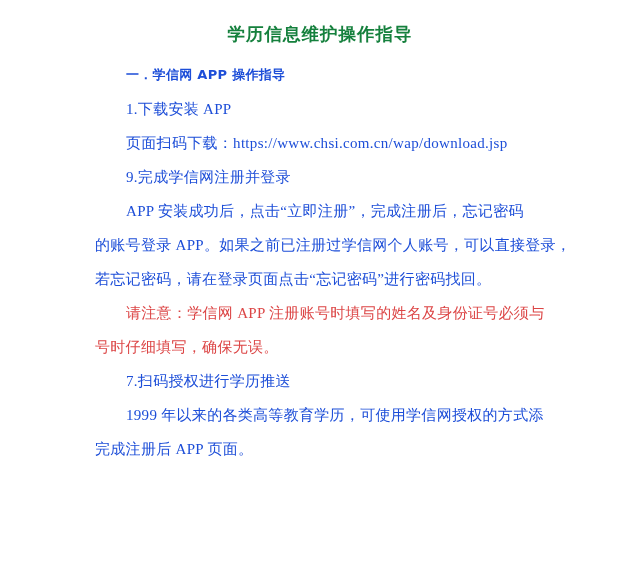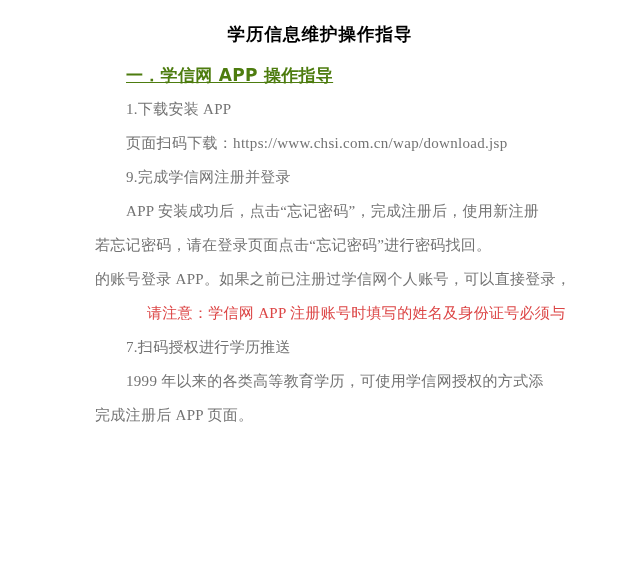--- a/index.html
+++ b/index.html
@@ -21,62 +21,61 @@
     background: #ffffff;
   }
   .doc-title {
     width: 450px;
     height: 44px;
     line-height: 40px;
     text-align: center;
     font-family: "DejaVu Sans", "Liberation Sans", sans-serif;
     font-weight: bold;
     font-size: 17.5px;
-    color: #000000;
+    color: #15803d;
     letter-spacing: 1px;
     white-space: nowrap;
   }
   .doc-body {
     width: 450px;
   }
   .line {
     display: block;
     height: 34px;
     line-height: 34px;
     font-size: 15px;
-    color: #737373;
+    color: #1d4ed8;
     white-space: nowrap;
     letter-spacing: 0.3px;
   }
   .line.indent {
     padding-left: 31px;
   }
   .line.heading {
     font-family: "DejaVu Sans", "Liberation Sans", sans-serif;
     font-weight: bold;
-    color: #4d7c0f;
-    font-size: 17px;
-    text-decoration: underline;
+    color: #1d4ed8;
+    font-size: 13px;
   }
   .line.notice {
     color: var(--notice-red, #dc4545);
-    margin-left: 21px;
   }
 </style>
 </head>
 <body>
 
 <div class="page">
   <div class="doc-title">学历信息维护操作指导</div>
   <div class="doc-body">
       <div class="line heading indent">一．学信网 APP 操作指导</div>
       <div class="line body indent">1.下载安装 APP</div>
       <div class="line body indent">页面扫码下载：https://www.chsi.com.cn/wap/download.jsp</div>
       <div class="line body indent">9.完成学信网注册并登录</div>
-      <div class="line body indent">APP 安装成功后，点击“忘记密码”，完成注册后，使用新注册</div>
+      <div class="line body indent">APP 安装成功后，点击“立即注册”，完成注册后，忘记密码</div>
+      <div class="line body">的账号登录 APP。如果之前已注册过学信网个人账号，可以直接登录，</div>
       <div class="line body">若忘记密码，请在登录页面点击“忘记密码”进行密码找回。</div>
-      <div class="line body">的账号登录 APP。如果之前已注册过学信网个人账号，可以直接登录，</div>
       <div class="line notice indent">请注意：学信网 APP 注册账号时填写的姓名及身份证号必须与</div>
+      <div class="line notice">号时仔细填写，确保无误。</div>
       <div class="line body indent">7.扫码授权进行学历推送</div>
       <div class="line body indent">1999 年以来的各类高等教育学历，可使用学信网授权的方式添</div>
       <div class="line body">完成注册后 APP 页面。</div>
     </div>
 </div>
 
 </body></html>

